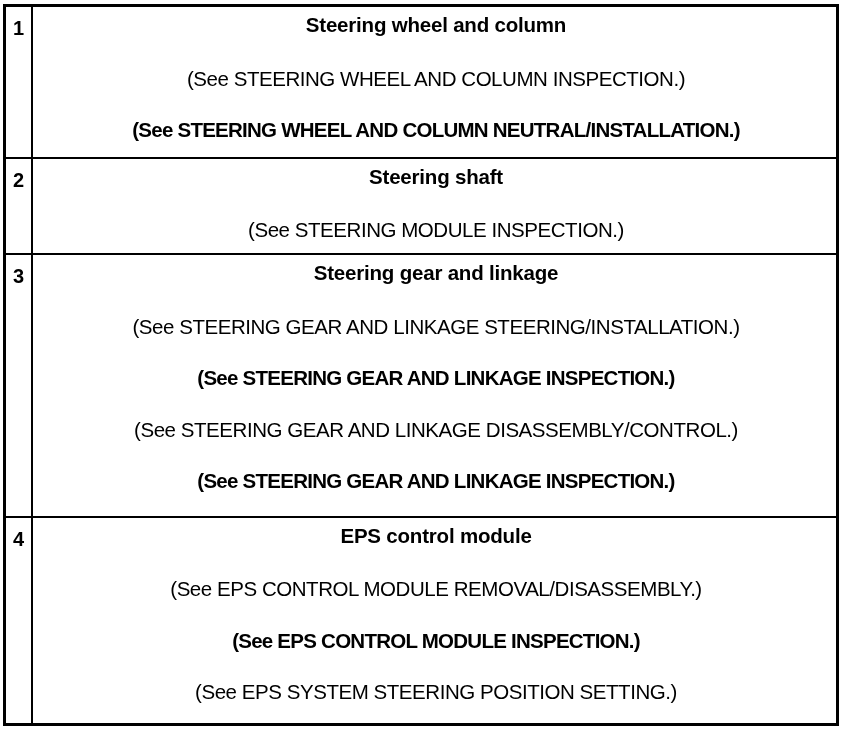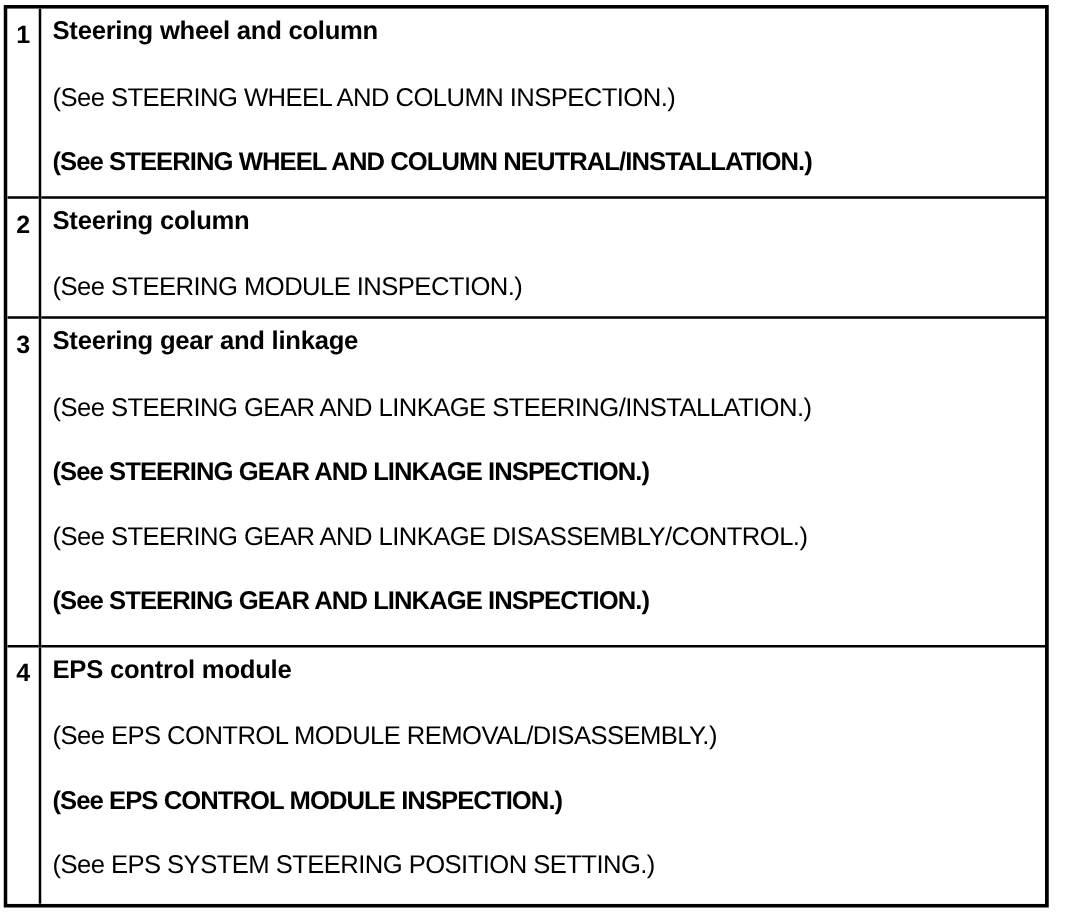--- a/index.html
+++ b/index.html
@@ -53,20 +53,21 @@
     line-height: 1;
     padding-top: 11px;
     letter-spacing: 0px;
   }
 
   td.content-cell {
     padding-left: 9px;
     padding-top: 8px;
     padding-right: 6px;
     padding-bottom: 6px;
+    text-align: center;
   }
 
   .row-title {
     font-size: 20.5px;
     font-weight: bold;
     line-height: 1.0;
     letter-spacing: -0.2px;
     white-space: nowrap;
     margin: 0 0 0 0;
     padding-bottom: 2px;
@@ -104,21 +105,21 @@
           <div class="ref-line">(See STEERING WHEEL AND COLUMN INSPECTION.)</div>
           <div class="ref-line heavy">(See STEERING WHEEL AND COLUMN NEUTRAL/INSTALLATION.)</div>
         </td>
       </tr>
 
       <tr>
         <td class="num-cell">
           <span>2</span>
         </td>
         <td class="content-cell">
-          <div class="row-title">Steering column</div>
+          <div class="row-title">Steering shaft</div>
           <div class="ref-line">(See STEERING MODULE INSPECTION.)</div>
         </td>
       </tr>
 
       <tr>
         <td class="num-cell">
           <span>3</span>
         </td>
         <td class="content-cell">
           <div class="row-title">Steering gear and linkage</div>

